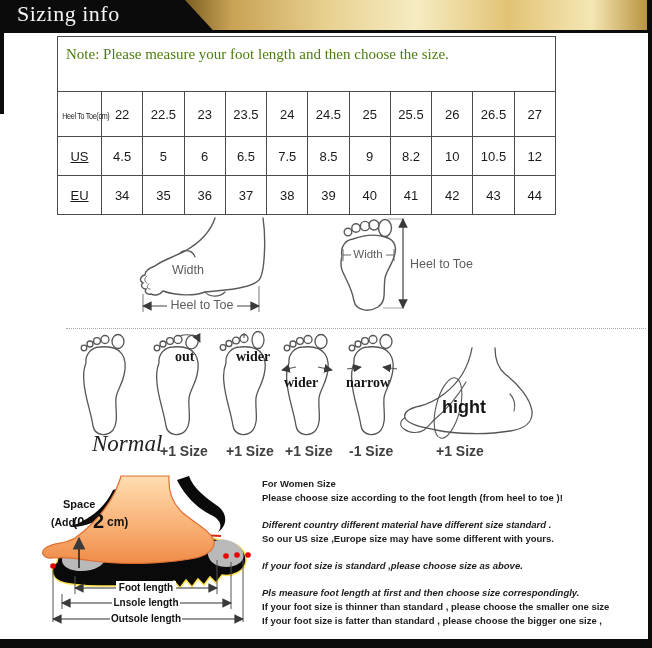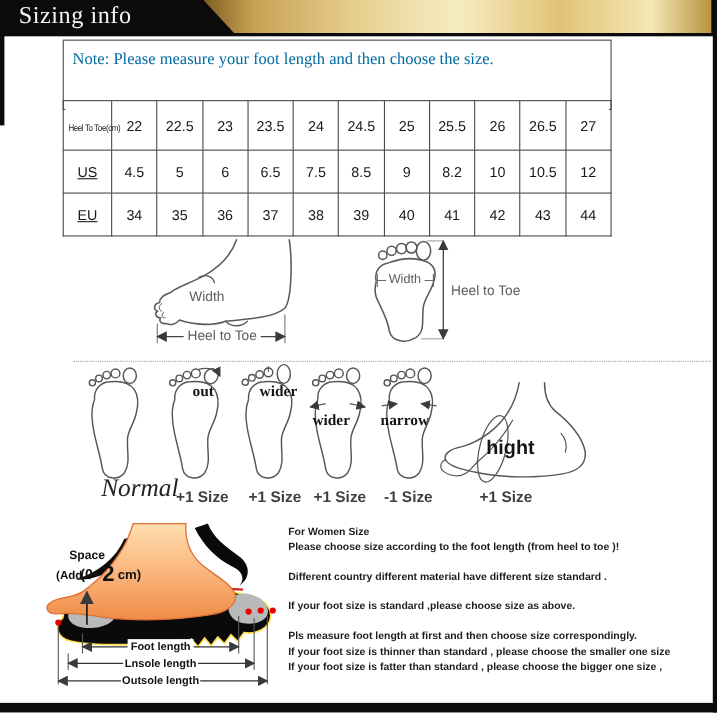--- a/index.html
+++ b/index.html
@@ -13,27 +13,27 @@
   .gold{position:absolute;left:185px;top:0;width:462px;height:30px;
         background:linear-gradient(90deg,#7d5f23 0%,#c8a254 10%,#e7cf8e 30%,#f6ecc2 50%,
                    #e2c375 70%,#f4e7b4 88%,#b89440 100%);
         clip-path:polygon(0 0,100% 0,100% 100%,6% 100%);}
   .edge-left{position:absolute;left:0;top:0;width:4px;height:114px;background:#0b0b0b;}
   .edge-right{position:absolute;left:648px;top:0;width:4px;height:648px;background:#0b0b0b;}
   .edge-bottom{position:absolute;left:0;top:639px;width:652px;height:9px;background:#0b0b0b;}
 
   
   .note{position:absolute;left:57px;top:36px;width:497px;height:54px;border:1px solid #4a4a4a;
-        color:#0369a1;font-family:"Liberation Serif",serif;font-size:15px;line-height:19px;
+        color:#4d7c0f;font-family:"Liberation Serif",serif;font-size:15px;line-height:19px;
         padding-top:8px;background:#fff;}
   .note .l1{margin-left:8px;white-space:nowrap;}
   .note .l2{margin-left:40px;white-space:nowrap;}
 
   table.sizes{position:absolute;left:57px;top:91px;width:499px;border-collapse:collapse;
-              table-layout:fixed;background:#fff;border-radius:17px;}
+              table-layout:fixed;background:#fff;}
   table.sizes td,table.sizes th{border:1px solid #4a4a4a;text-align:center;padding:0;
               font-family:"Liberation Sans",sans-serif;font-size:13px;color:#1a1a1a;font-weight:normal;}
   tr.r1 td,tr.r1 th{height:44px;}
   tr.r2 td,tr.r2 th{height:38px;}
   tr.r3 td,tr.r3 th{height:38px;}
   .lbl-small{display:inline-block;font-size:8.5px;letter-spacing:-0.4px;transform:scaleX(.85);
              transform-origin:center;white-space:nowrap;}
   .lbl-big{font-size:20px;text-decoration:underline;}
 
   
@@ -47,21 +47,21 @@
   .normal{position:absolute;left:80px;top:431px;font-family:"Liberation Serif",serif;
           font-style:italic;font-size:23px;color:#222;white-space:nowrap;margin-left:12px;}
   .sizetag{position:absolute;color:#404040;font-family:Liberation Sans, sans-serif;
            font-weight:bold;font-size:14px;white-space:nowrap;}
 
   
   .caption{position:absolute;left:31px;top:617px;font-weight:bold;font-size:16px;color:#141414;
            white-space:nowrap;z-index:5;}
   .info{position:absolute;left:262px;top:477px;width:388px;}
   .info div{font-weight:bold;font-size:9.5px;line-height:14px;color:#1c1c1c;white-space:nowrap;}
-  .info .gap{margin-top:13px;}
+  .info .gap{margin-top:13px;font-style:italic;}
   .stext{font-family:"Liberation Sans",sans-serif;font-weight:bold;fill:#111;}
 </style>
 </head>
 <body>
 
 <div id="root">
 
   <svg width="0" height="0" aria-hidden="true">
     <defs>
       <marker id="ah" viewBox="0 0 10 10" refX="9" refY="5" markerWidth="8" markerHeight="8" orient="auto-start-reverse">
@@ -308,19 +308,20 @@
     <line x1="36" y1="149" x2="226" y2="149" stroke="#333" stroke-width="1.2" marker-start="url(#ah)" marker-end="url(#ah)"></line>
     <rect x="93" y="142" width="72" height="13" fill="#fff"></rect>
     <text class="stext" x="129" y="152" font-size="10" text-anchor="middle">Outsole length</text>
   </svg>
 
 
   <div class="info">
     <div>For Women Size</div>
     <div>Please choose size according to the foot length (from heel to toe )!</div>
     <div class="gap">Different country different material have different size standard .</div>
+    <div>So our US size ,Europe size may have some different with yours.</div>
     <div class="gap">If your foot size is standard ,please choose size as above.</div>
     <div class="gap">Pls measure foot length at first and then choose size correspondingly.</div>
     <div>If your foot size is thinner than standard , please choose the smaller one size</div>
     <div>If your foot size is fatter than standard , please choose the bigger one size ,</div>
   </div>
 
 </div>
 
 </body></html>

